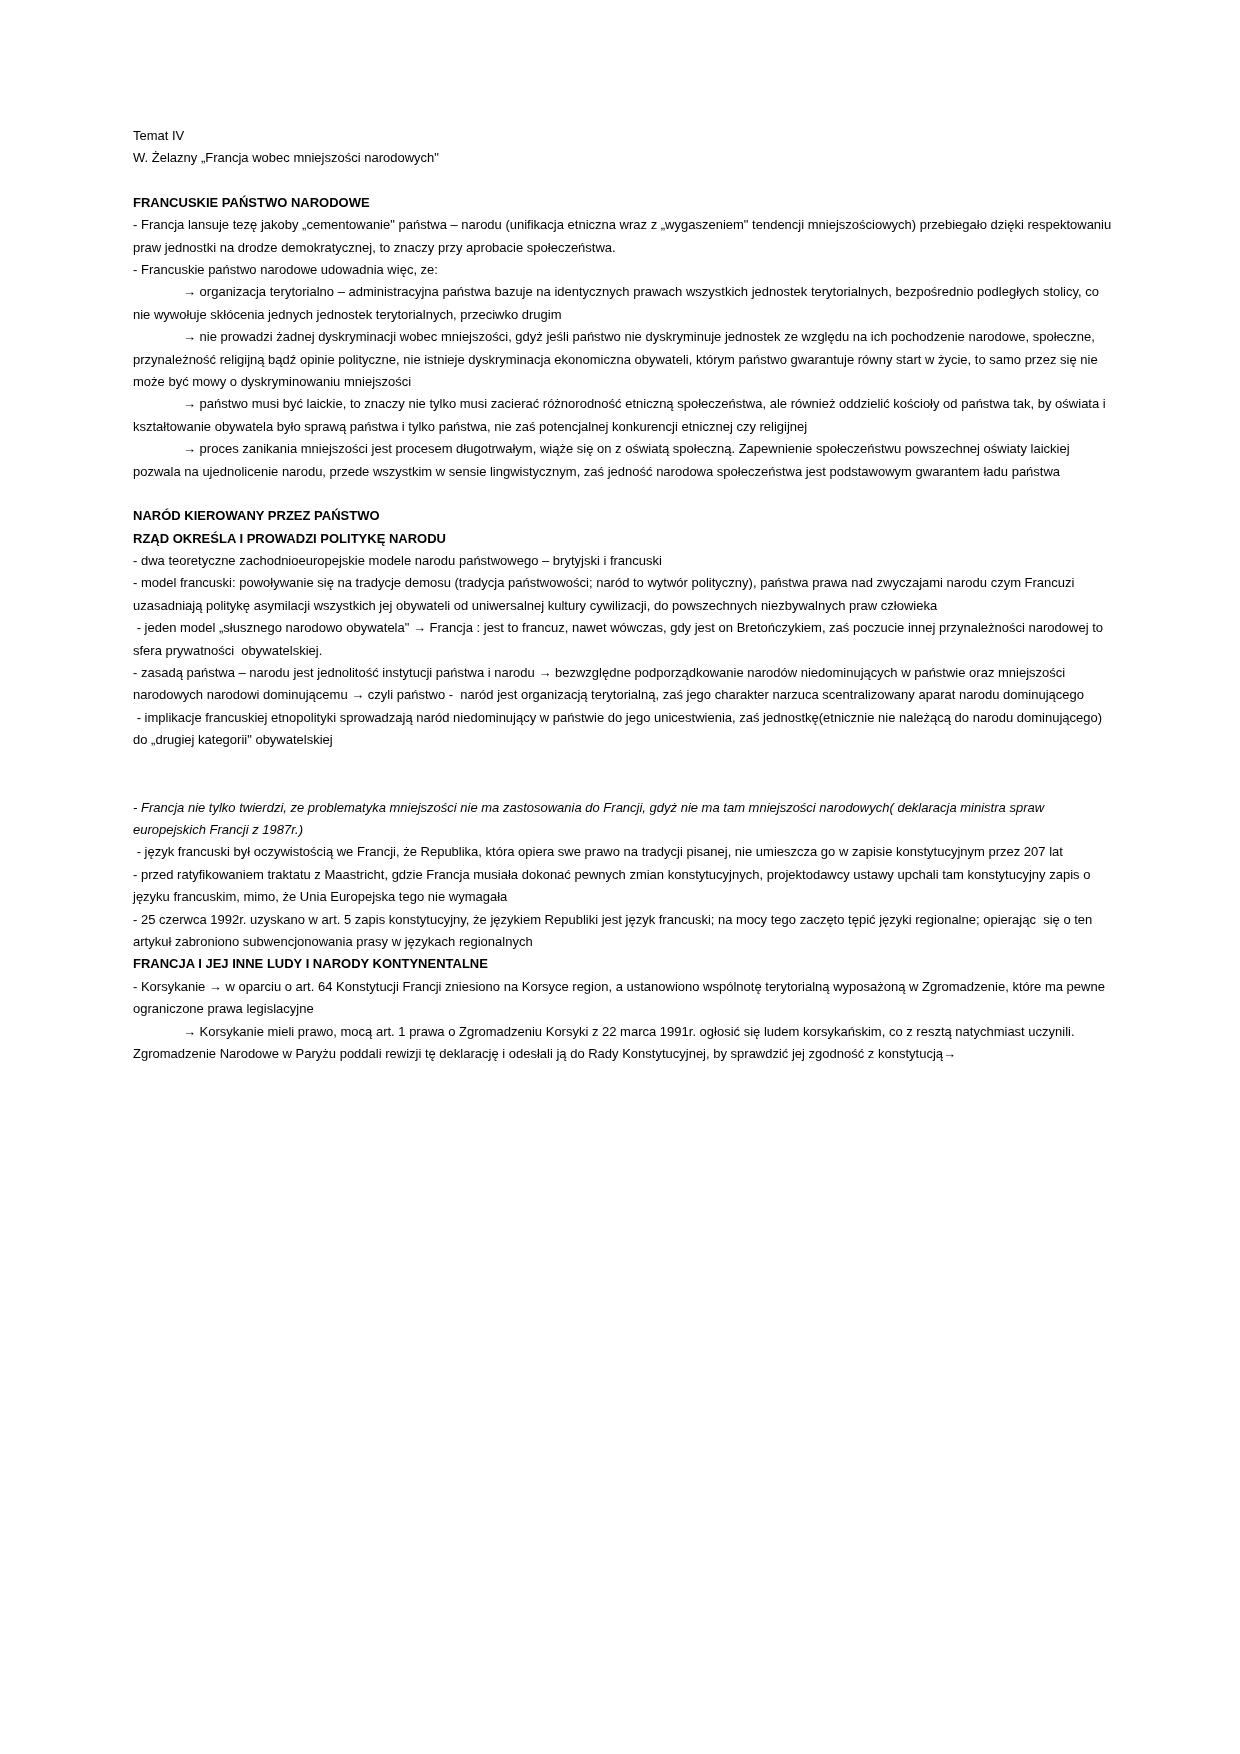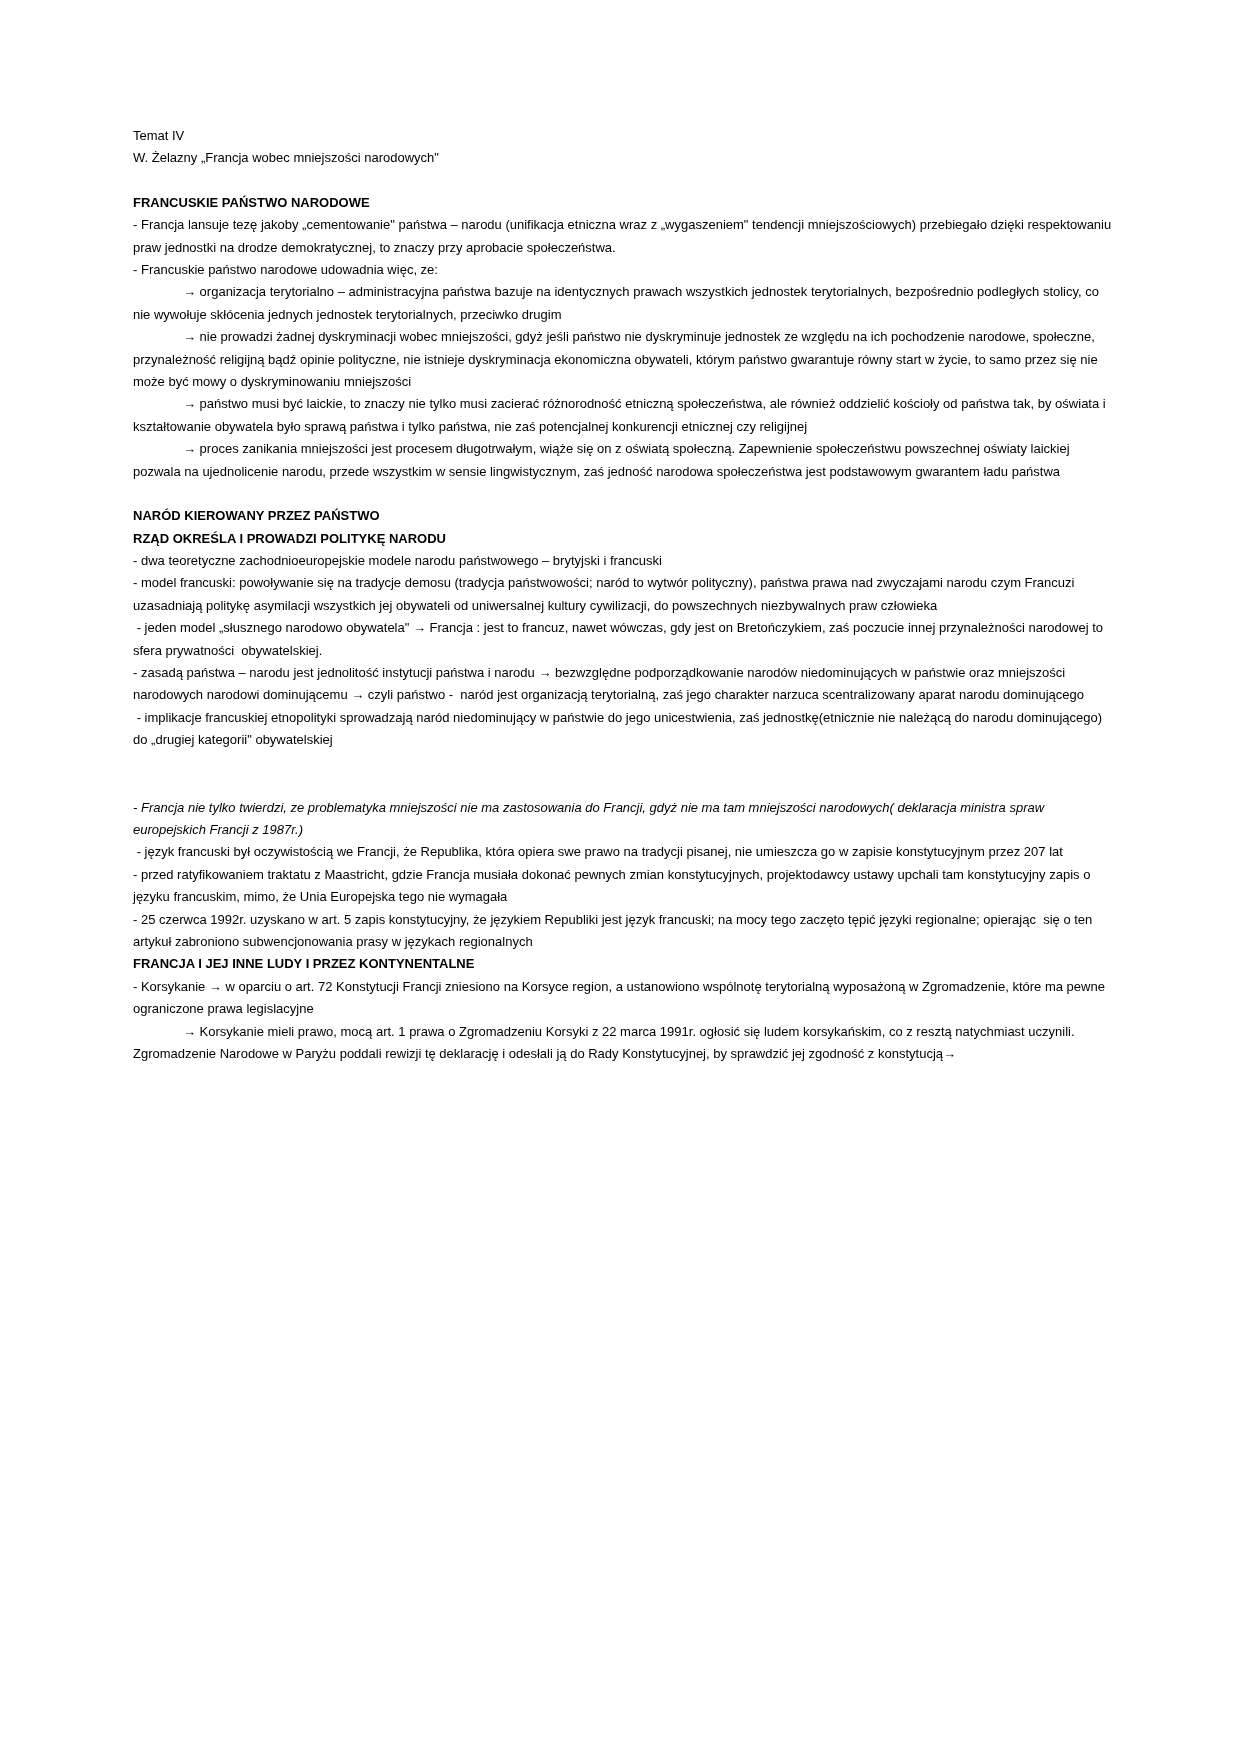--- a/index.html
+++ b/index.html
@@ -65,16 +65,16 @@
   <p class="para">- model francuski: powoływanie się na tradycje demosu (tradycja państwowości; naród to wytwór polityczny), państwa prawa nad zwyczajami narodu czym Francuzi uzasadniają politykę asymilacji wszystkich jej obywateli od uniwersalnej kultury cywilizacji, do powszechnych niezbywalnych praw człowieka</p>
   <p class="para"> - jeden model „słusznego narodowo obywatela" → Francja : jest to francuz, nawet wówczas, gdy jest on Bretończykiem, zaś poczucie innej przynależności narodowej to sfera prywatności  obywatelskiej.</p>
   <p class="para">- zasadą państwa – narodu jest jednolitość instytucji państwa i narodu → bezwzględne podporządkowanie narodów niedominujących w państwie oraz mniejszości narodowych narodowi dominującemu → czyli państwo -  naród jest organizacją terytorialną, zaś jego charakter narzuca scentralizowany aparat narodu dominującego</p>
   <p class="para"> - implikacje francuskiej etnopolityki sprowadzają naród niedominujący w państwie do jego unicestwienia, zaś jednostkę(etnicznie nie należącą do narodu dominującego) do „drugiej kategorii" obywatelskiej</p>
 
   <p class="para gap-lg">- Francja nie tylko twierdzi, ze problematyka mniejszości nie ma zastosowania do Francji, gdyż nie ma tam mniejszości narodowych( deklaracja ministra spraw europejskich Francji z 1987r.)</p>
   <p class="para"> - język francuski był oczywistością we Francji, że Republika, która opiera swe prawo na tradycji pisanej, nie umieszcza go w zapisie konstytucyjnym przez 207 lat</p>
   <p class="para">- przed ratyfikowaniem traktatu z Maastricht, gdzie Francja musiała dokonać pewnych zmian konstytucyjnych, projektodawcy ustawy upchali tam konstytucyjny zapis o języku francuskim, mimo, że Unia Europejska tego nie wymagała</p>
   <p class="para">- 25 czerwca 1992r. uzyskano w art. 5 zapis konstytucyjny, że językiem Republiki jest język francuski; na mocy tego zaczęto tępić języki regionalne; opierając  się o ten artykuł zabroniono subwencjonowania prasy w językach regionalnych</p>
 
-  <h2 class="heading">FRANCJA I JEJ INNE LUDY I PRZEZ KONTYNENTALNE</h2>
-  <p class="para">- Korsykanie → w oparciu o art. 72 Konstytucji Francji zniesiono na Korsyce region, a ustanowiono wspólnotę terytorialną wyposażoną w Zgromadzenie, które ma pewne ograniczone prawa legislacyjne</p>
+  <h2 class="heading">FRANCJA I JEJ INNE LUDY I NARODY KONTYNENTALNE</h2>
+  <p class="para">- Korsykanie → w oparciu o art. 64 Konstytucji Francji zniesiono na Korsyce region, a ustanowiono wspólnotę terytorialną wyposażoną w Zgromadzenie, które ma pewne ograniczone prawa legislacyjne</p>
   <p class="arrow">→ Korsykanie mieli prawo, mocą art. 1 prawa o Zgromadzeniu Korsyki z 22 marca 1991r. ogłosić się ludem korsykańskim, co z resztą natychmiast uczynili. Zgromadzenie Narodowe w Paryżu poddali rewizji tę deklarację i odesłali ją do Rady Konstytucyjnej, by sprawdzić jej zgodność z konstytucją→</p>
 </div>
 
 </body></html>

